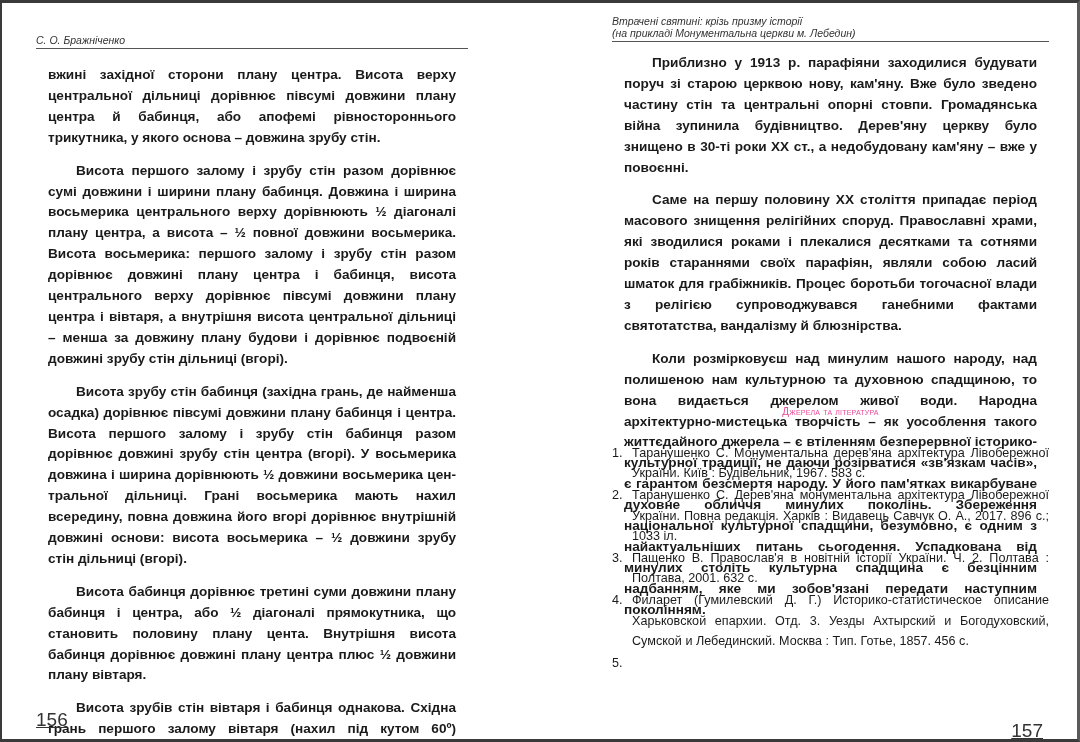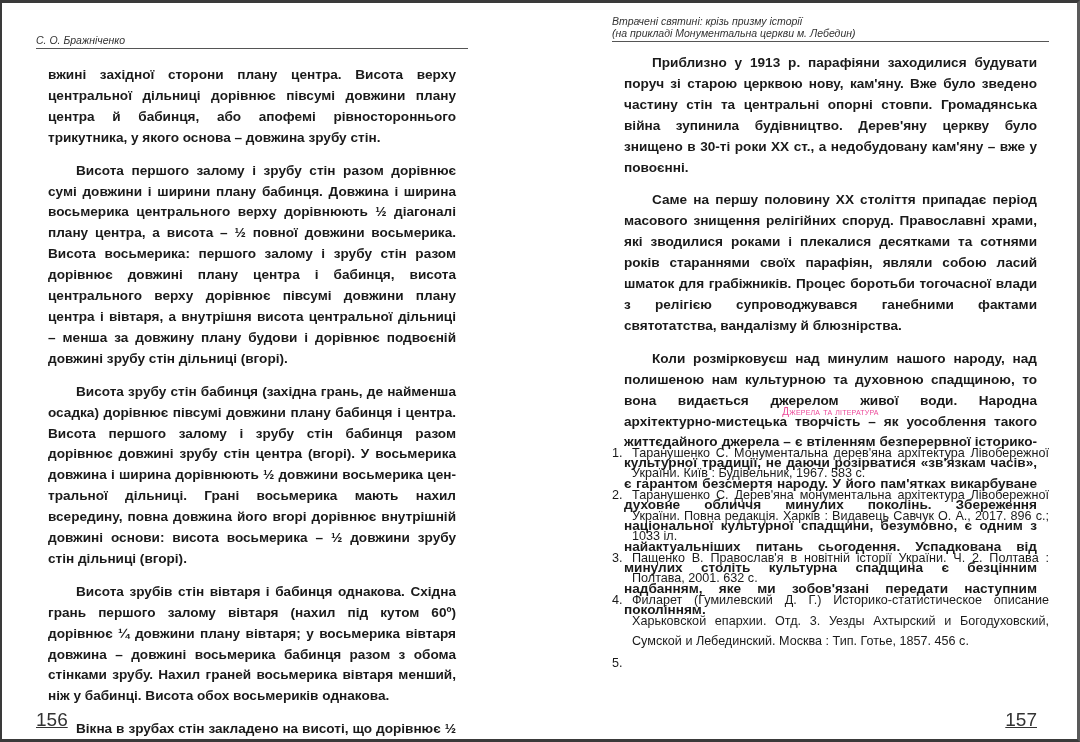--- a/index.html
+++ b/index.html
@@ -46,33 +46,34 @@
     }
     .refs {
       position: absolute; left: 0; right: 0; top: 440px;
       margin: 0; padding: 0; list-style: none;
       font-size: 12.6px; line-height: 20.4px; text-align: justify;
     }
     .refs li { position: relative; padding-left: 20px; margin-bottom: 1.5px; }
     .refs li .num { position: absolute; left: 0; top: 0; }
     .page-number { position: absolute; top: 706px; font-size: 19px; color: #333; text-decoration: underline; }
     .left .page-number { left: 0; }
-    .right .page-number { right: 12px; }
+    .right .page-number { right: 6px; margin-top: 11px; }
   </style>
 </head>
 <body>
 
 <div class="frame">
 
   <div class="page left">
     <div class="running-head">С. О. Бражніченко</div>
     <div class="body-text">
       <p>вжині західної сторони плану центра. Висота верху центральної дільниці дорівнює півсумі довжини плану центра й бабинця, або апофемі рівносто­роннього трикутника, у якого основа – довжина зрубу стін.</p>
       <p class="ind">Висота першого залому і зрубу стін разом дорівнює сумі довжини і ши­рини плану бабинця. Довжина і ширина восьмерика центрального верху дорівнюють ½ діагоналі плану центра, а висота – ½ повної довжини вось­мерика. Висота восьмерика: першого залому і зрубу стін разом дорівнює довжині плану центра і бабинця, висота центрального верху дорівнює півсумі довжини плану центра і вівтаря, а внутрішня висота центральної дільниці – менша за довжину плану будови і дорівнює подвоєній довжині зрубу стін дільниці (вгорі).</p>
       <p class="ind">Висота зрубу стін бабинця (західна грань, де найменша осадка) до­рівнює півсумі довжини плану бабинця і центра. Висота першого залому і зрубу стін бабинця разом дорівнює довжині зрубу стін центра (вгорі). У восьмерика довжина і ширина дорівнюють ½ довжини восьмерика цен­тральної дільниці. Грані восьмерика мають нахил всередину, повна дов­жина його вгорі дорівнює внутрішній довжині основи: висота восьмерика – ½ довжини зрубу стін дільниці (вгорі).</p>
+      <p class="ind">Висота бабинця дорівнює третині суми довжини плану бабинця і цен­тра, або ½ діагоналі прямокутника, що становить половину плану цента. Внутрішня висота бабинця дорівнює довжині плану центра плюс ½ дов­жини плану вівтаря.</p>
       <p class="ind">Висота зрубів стін вівтаря і бабинця однакова. Східна грань першого залому вівтаря (нахил під кутом 60º) дорівнює ¼ довжини плану вівта­ря; у восьмерика вівтаря довжина – довжині восьмерика бабинця разом з обома стінками зрубу. Нахил граней восьмерика вівтаря менший, ніж у бабинці. Висота обох восьмериків однакова.</p>
       <p class="ind">Вікна в зрубах стін закладено на висоті, що дорівнює ½ ширини плану бабинця [1].</p>
 
     </div>
     <div class="page-number">156</div>
   </div>
 
   <div class="page right">
     <div class="running-head">
       <div>Втрачені святині: крізь призму історії</div>

